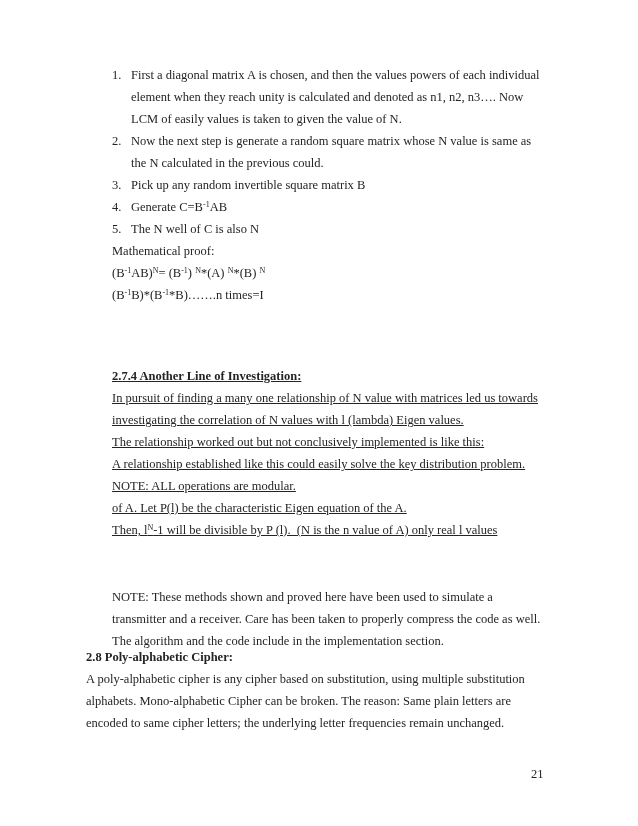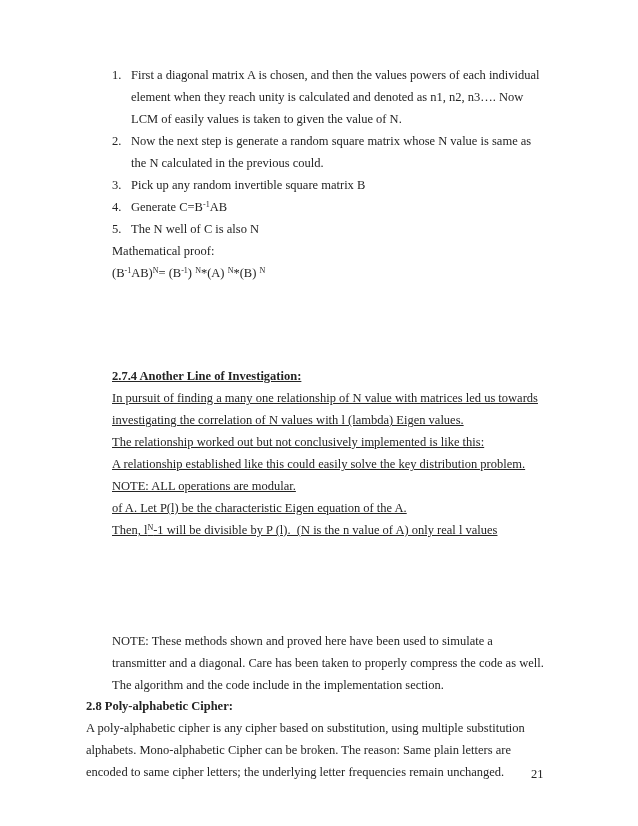--- a/index.html
+++ b/index.html
@@ -89,45 +89,46 @@
         <div class="list-row">
           <div class="list-marker">5.</div>
           <div>
             <div class="line"><span>The N well of C is also N</span></div>
           </div>
         </div>
       </div>
     <div>
         <div class="line"><span>Mathematical proof:</span></div>
         <div class="line"><span>(B</span><sup>-1</sup><span>AB)</span><sup>N</sup><span>= (B</span><sup>-1</sup><span>) </span><sup>N</sup><span>*(A) </span><sup>N</sup><span>*(B) </span><sup>N</sup></div>
+        <div class="line"><span>(B</span><sup>-1</sup><span>B)*(B</span><sup>-1</sup><span>*B)…….n times=I</span></div>
       </div>
   </div>
 
   <div class="block" style="left:112px; top:365px;text-decoration:underline;">
     <div class="line heading">2.7.4 Another Line of Investigation:</div>
     <div>
         <div class="line"><span>In pursuit of finding a many one relationship of N value with matrices led us towards</span></div>
         <div class="line"><span>investigating the correlation of N values with l (lambda) Eigen values.</span></div>
         <div class="line"><span>The relationship worked out but not conclusively implemented is like this:</span></div>
         <div class="line"><span>A relationship established like this could easily solve the key distribution problem.</span></div>
         <div class="line"><span>NOTE: ALL operations are modular.</span></div>
         <div class="line"><span>of A. Let P(l) be the characteristic Eigen equation of the A.</span></div>
         <div class="line"><span>Then, l</span><sup>N</sup><span>-1 will be divisible by P (l).&nbsp; (N is the n value of A) only real l values</span></div>
       </div>
   </div>
 
-  <div class="block" style="left:112px; top:586px;margin-top:44px;">
+  <div class="block" style="left:112px; top:586px;">
     <div>
         <div class="line"><span>NOTE: These methods shown and proved here have been used to simulate a</span></div>
-        <div class="line"><span>transmitter and a diagonal. Care has been taken to properly compress the code as well.</span></div>
+        <div class="line"><span>transmitter and a receiver. Care has been taken to properly compress the code as well.</span></div>
         <div class="line"><span>The algorithm and the code include in the implementation section.</span></div>
       </div>
   </div>
 
-  <div class="block" style="left:86px; top:695px;">
+  <div class="block" style="left:86px; top:646px;">
     <div class="line heading">2.8 Poly-alphabetic Cipher:</div>
     <div>
         <div class="line"><span>A poly-alphabetic cipher is any cipher based on substitution, using multiple substitution</span></div>
         <div class="line"><span>alphabets. Mono-alphabetic Cipher can be broken. The reason: Same plain letters are</span></div>
         <div class="line"><span>encoded to same cipher letters; the underlying letter frequencies remain unchanged.</span></div>
       </div>
   </div>
 
   <div class="page-number">21</div>
 

